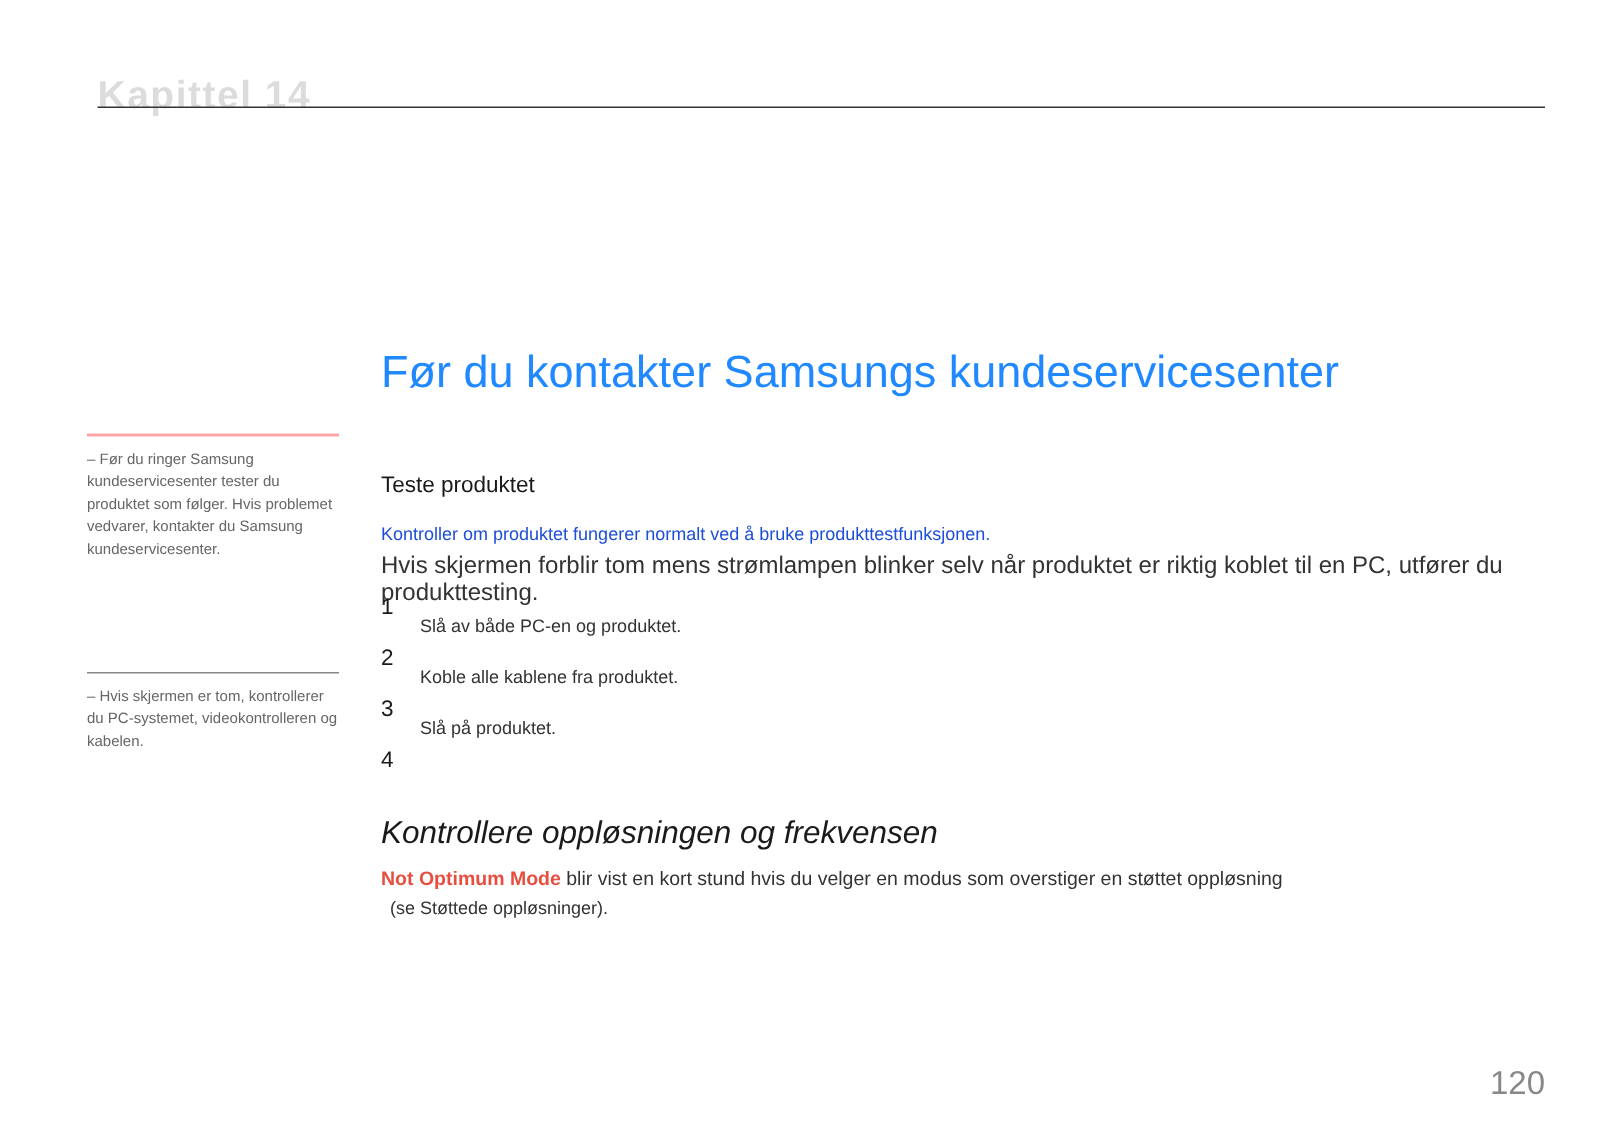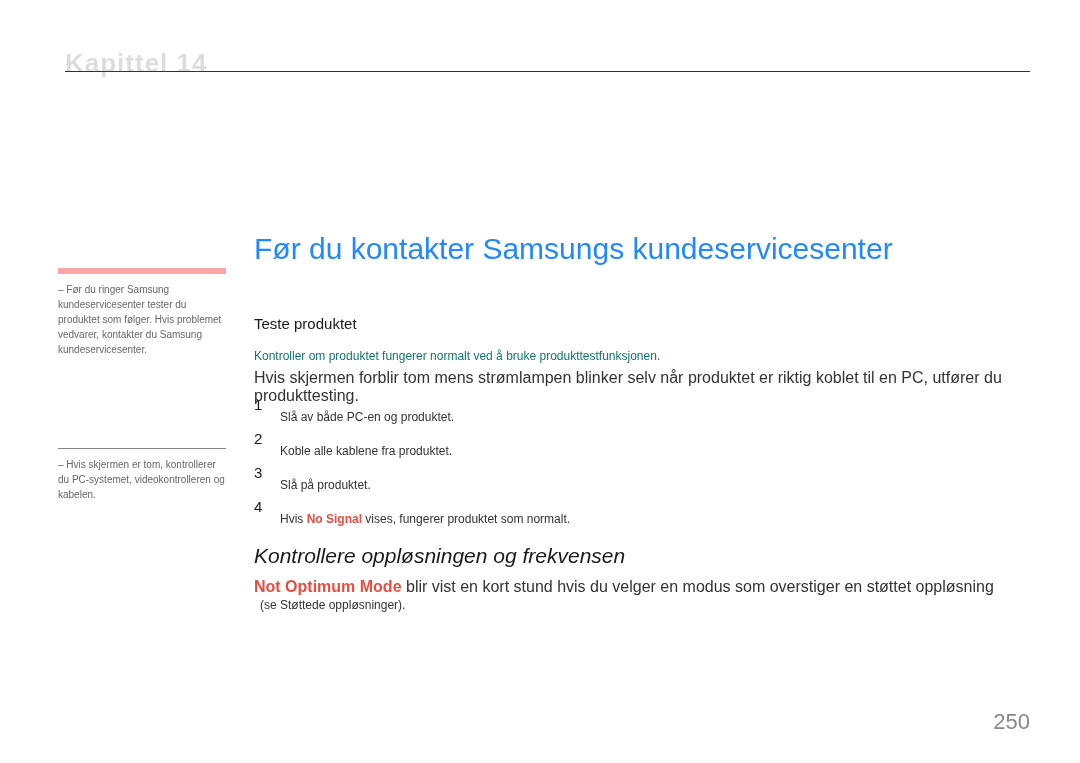--- a/index.html
+++ b/index.html
@@ -36,24 +36,24 @@
     .main-title {
       position: absolute;
       top: 232px;
       left: 254px;
       font-size: 30px;
       color: #2189ff;
       font-weight: 400;
     }
     .sidebar-note-1 {
       position: absolute;
-      top: 268px;
+      top: 289px;
       left: 58px;
       width: 168px;
-      border-top: 6px solid #fca5a5;
+      border-top: 2px solid #fca5a5;
       padding-top: 8px;
       font-size: 10px;
       line-height: 1.5;
       color: #666;
     }
     .sidebar-note-1::before {
       content: "– ";
     }
     .sidebar-note-2 {
       position: absolute;
@@ -75,21 +75,21 @@
       left: 254px;
       font-size: 15px;
       color: #1a1a1a;
       font-weight: 400;
     }
     .para-1 {
       position: absolute;
       top: 349px;
       left: 254px;
       font-size: 12px;
-      color: #0f766e;
+      color: #1d4ed8;
     }
     .para-2 {
       position: absolute;
       top: 369px;
       left: 254px;
       font-size: 16px;
       color: #333;
     }
     .step {
       position: absolute;
@@ -119,21 +119,21 @@
       left: 254px;
       font-size: 21px;
       color: #1a1a1a;
       font-weight: 400;
       font-style: italic;
     }
     .para-3 {
       position: absolute;
       top: 578px;
       left: 254px;
-      font-size: 16px;
+      font-size: 13px;
       color: #333;
       text-align: right;
     }
     .para-4 {
       position: absolute;
       top: 598px;
       left: 260px;
       font-size: 12px;
       color: #333;
     }
@@ -172,24 +172,21 @@
 <div class="step step-2">
   <span class="step-num">2</span>
   <span class="step-text">Koble alle kablene fra produktet.</span>
 </div>
 <div class="step step-3">
   <span class="step-num">3</span>
   <span class="step-text">Slå på produktet.</span>
 </div>
 <div class="step step-4">
   <span class="step-num">4</span>
-  <span class="step-text">
-    <span>Hvis </span><span class="highlight">No Signal</span><span> vises, fungerer produktet som normalt.</span>
-  </span>
 </div>
 
 <h2 class="section-title-2">Kontrollere oppløsningen og frekvensen</h2>
 <p class="para-3">
   <span class="highlight">Not Optimum Mode</span><span> blir vist en kort stund hvis du velger en modus som overstiger en støttet oppløsning</span>
 </p>
 <p class="para-4">(se Støttede oppløsninger).</p>
 
-<div class="page-number">250</div>
+<div class="page-number">120</div>
 
 </body></html>

